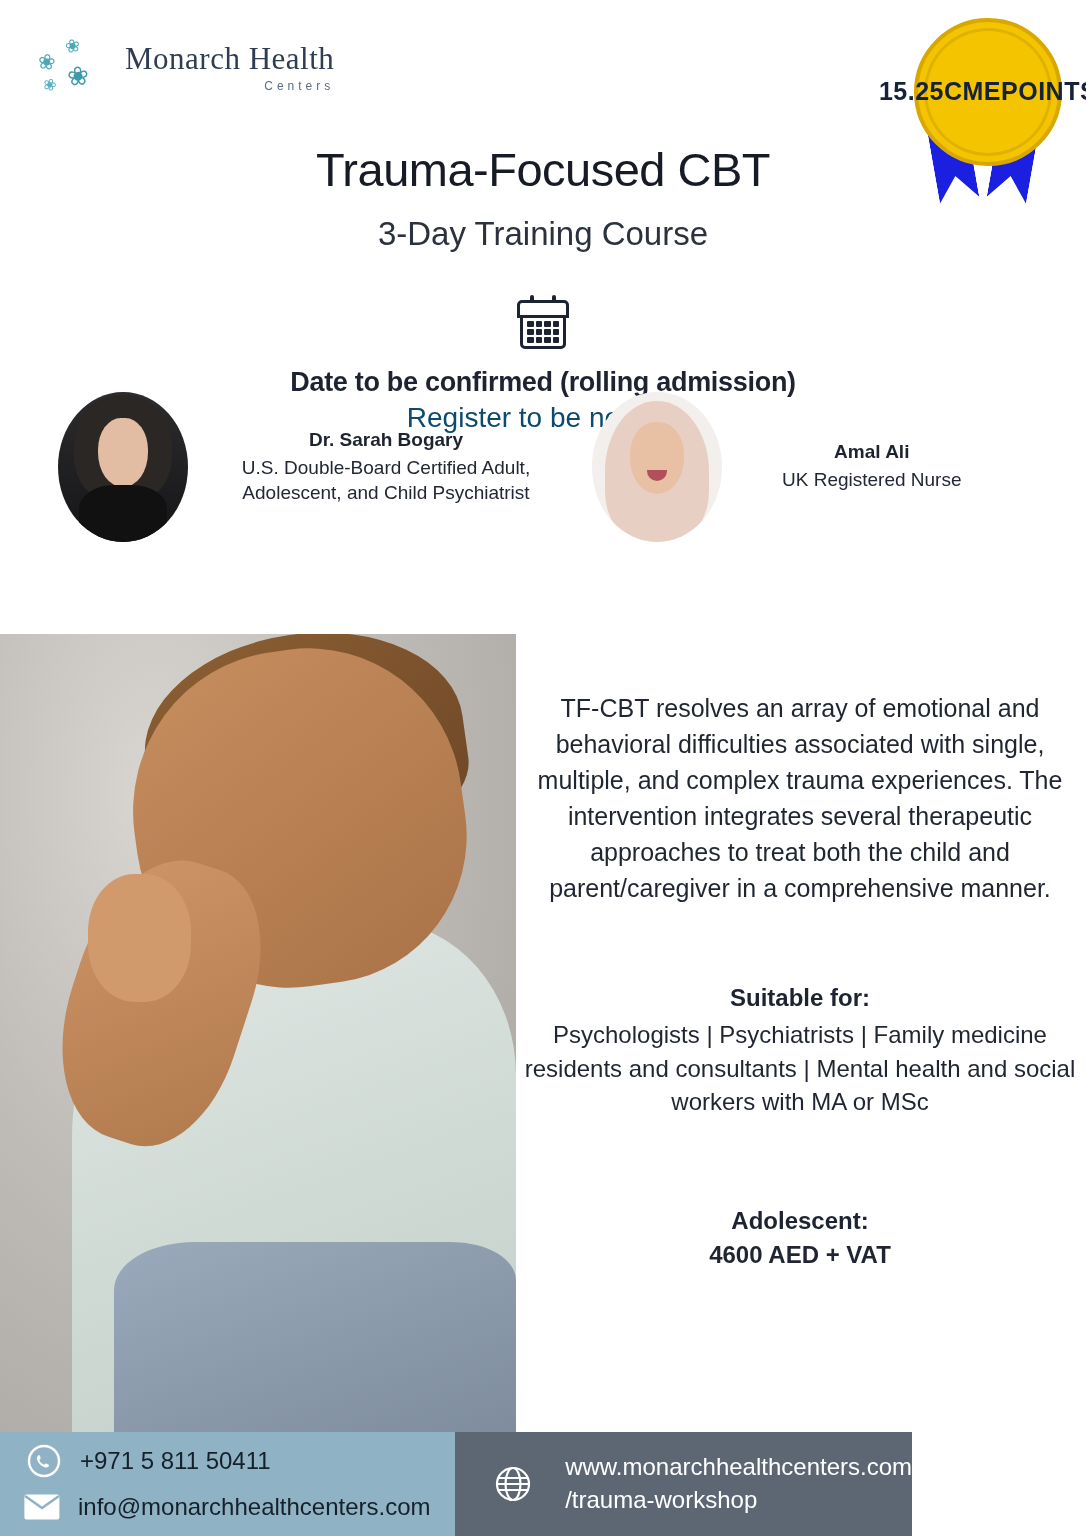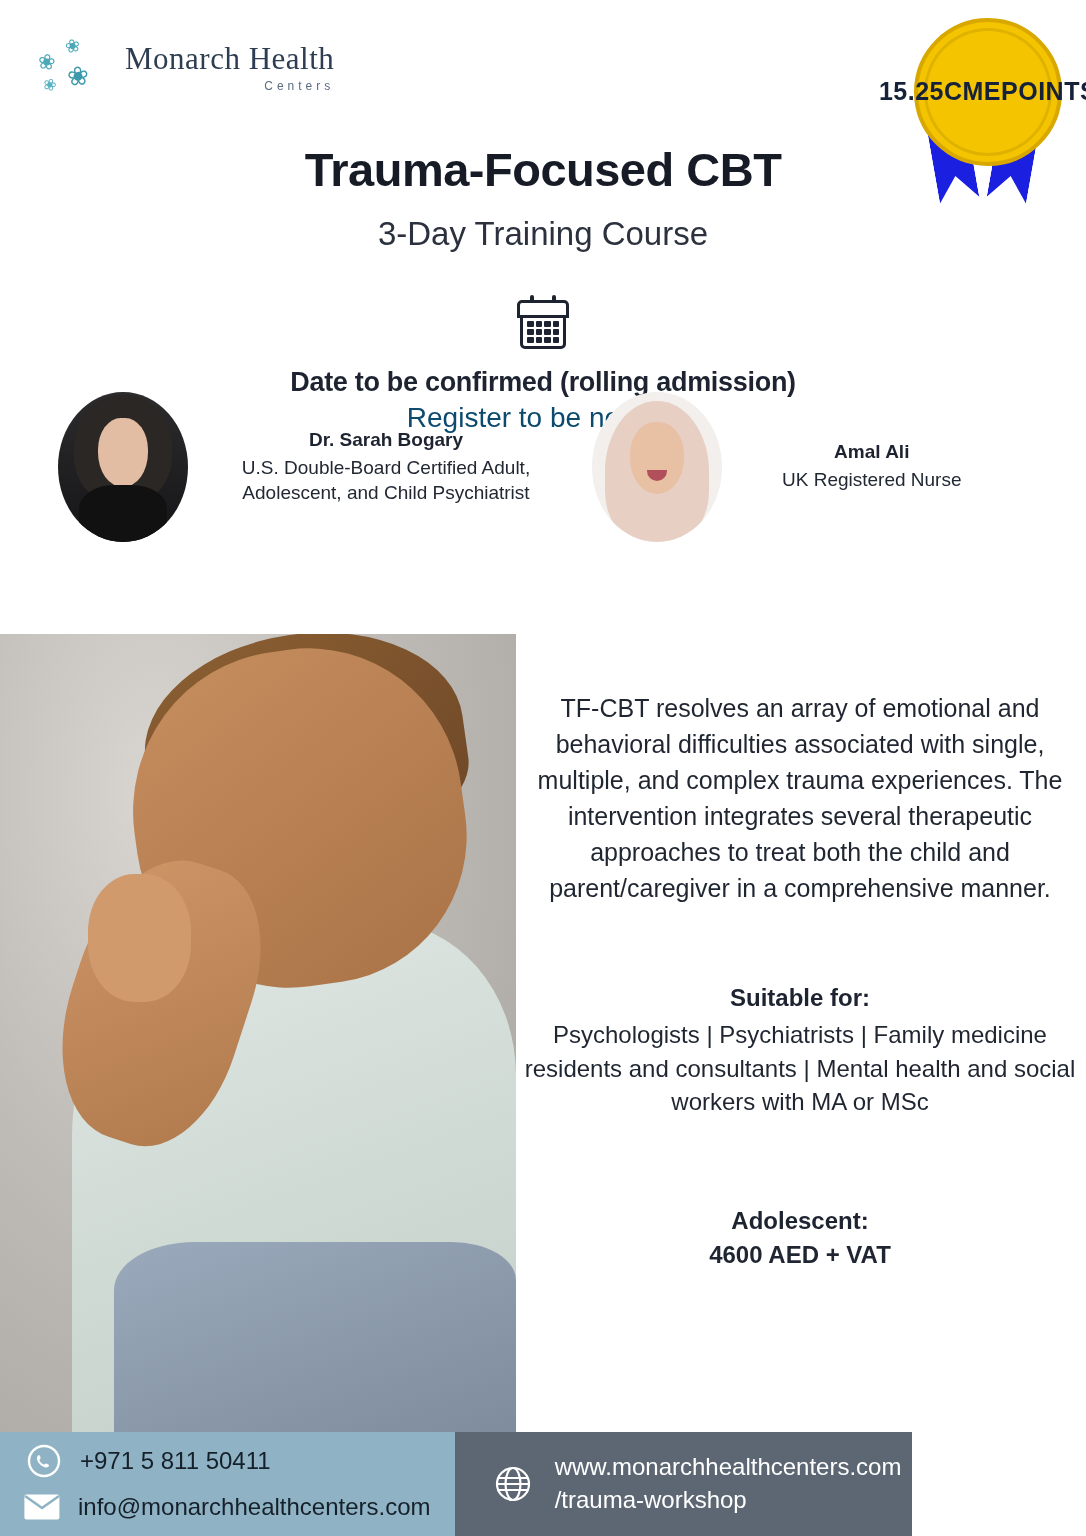--- a/index.html
+++ b/index.html
@@ -55,21 +55,21 @@
     z-index:2;
   }
   .cme-seal span{
     display:block;font-weight:bold;color:#16223a;font-size:25px;line-height:1.18;
     letter-spacing:.5px;
   }
 
   
   .course-title{
     position:absolute;left:0;right:0;top:142px;text-align:center;
-    font-size:47px;font-weight:bold;letter-spacing:-.5px;color:#161b26;
+    font-size:47px;font-weight:normal;letter-spacing:-.5px;color:#161b26;
   }
   .course-sub{
     position:absolute;left:0;right:0;top:215px;text-align:center;
     font-size:33px;color:#2b313d;
   }
 
   
   .date-row{
     position:absolute;left:0;right:0;top:300px;display:flex;justify-content:center;align-items:center;gap:18px;flex-direction:column;
   }
@@ -169,21 +169,21 @@
   }
 
   
   .footer{position:absolute;left:0;bottom:0;width:912px;height:104px;display:flex;}
   .foot-left{
     width:543px;background:#8fb3c4;display:flex;flex-direction:column;justify-content:center;
     padding-left:22px;box-sizing:border-box;gap:6px;
   }
   .foot-right{
     width:543px;background:#5d6774;display:flex;align-items:center;
-    padding-left:38px;box-sizing:border-box;gap:22px;color:#fff;
+    padding-left:38px;box-sizing:border-box;gap:22px;color:#fff;justify-content:space-between;
   }
   .f-line{display:flex;align-items:center;gap:16px;color:#16202b;font-size:24px;}
   .f-line.phone{padding-left:2px;}
   .ico{width:40px;height:40px;flex:0 0 auto;display:flex;align-items:center;justify-content:center;}
   .ico svg{display:block;}
   .url-text{font-size:24px;line-height:1.36;}
 </style>
 </head>
 <body>
 

